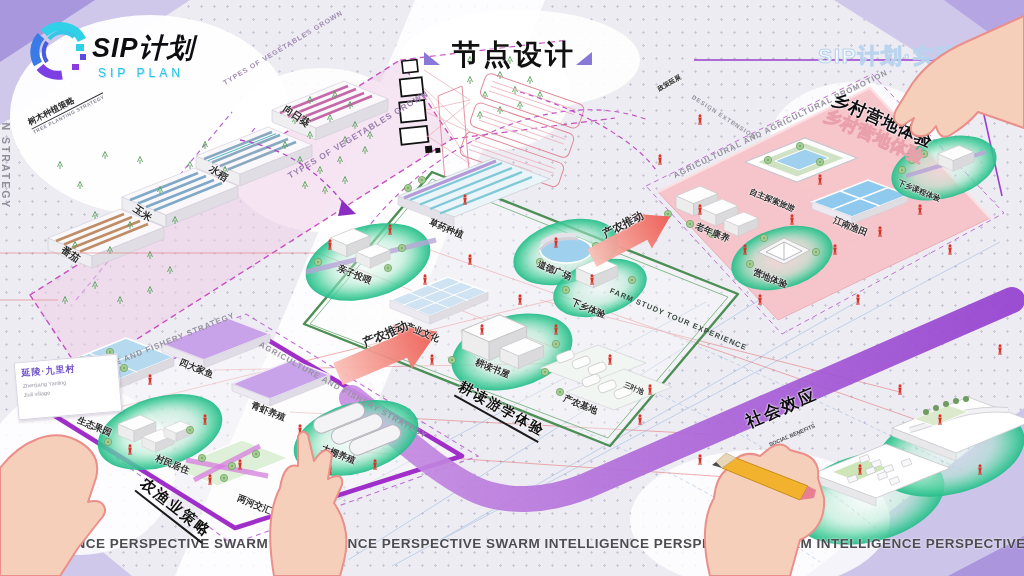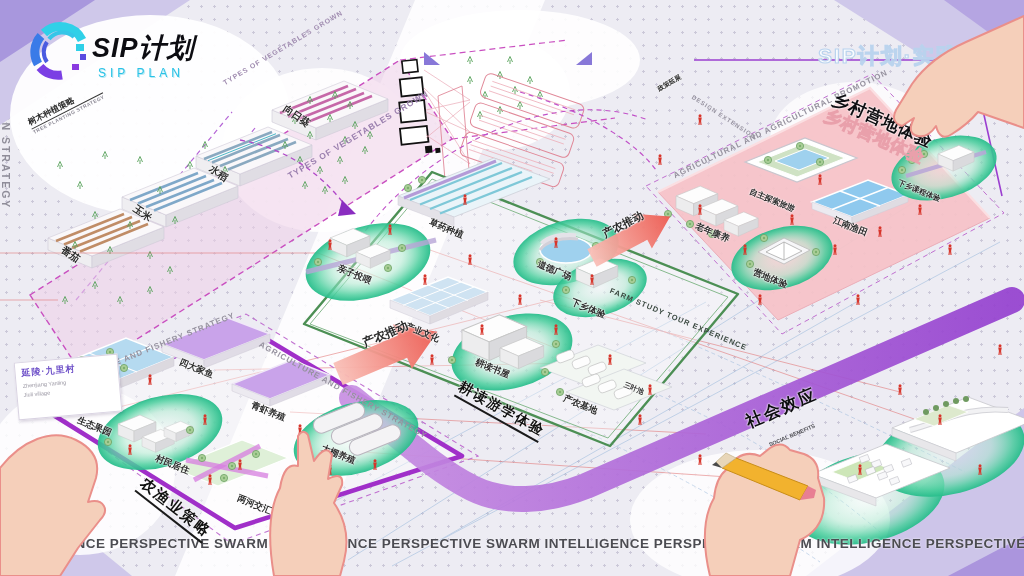--- a/index.html
+++ b/index.html
@@ -529,20 +529,21 @@
         <use href="#person" transform="translate(860,470)"></use>
         <use href="#person" transform="translate(1000,350)"></use>
         <use href="#person" transform="translate(660,160)"></use>
         <use href="#person" transform="translate(700,120)"></use>
         <use href="#person" transform="translate(465,200)"></use>
         <use href="#person" transform="translate(640,420)"></use>
         <use href="#person" transform="translate(700,460)"></use>
       </g>
 </svg>
 
+<div class="lbl big-title" style="left:452px;top:36px;">节点设计</div>
 <div class="tri" style="left:424px;top:52px;border-left:16px solid #8878d8;border-top:13px solid transparent;"></div>
 <div class="tri" style="left:576px;top:52px;border-right:16px solid #8878d8;border-top:13px solid transparent;"></div>
 <div class="lbl watermark" style="left:818px;top:42px;">SIP计划·实践导出</div>
 
 <div class="lbl" style="left:26px;top:118px;transform:rotate(-27deg);font-size:8.5px;">
   <div style="border-bottom:1px solid #333;">树木种植策略</div>
   <div style="font-size:5px;color:#8d8a96;letter-spacing:.5px;">TREE PLANTING STRATEGY</div>
 </div>
 
 <div class="lbl edge" style="left:222px;top:80px;transform:rotate(-31deg);font-size:7px;color:#a08cb0;">TYPES OF VEGETABLES GROWN</div>

